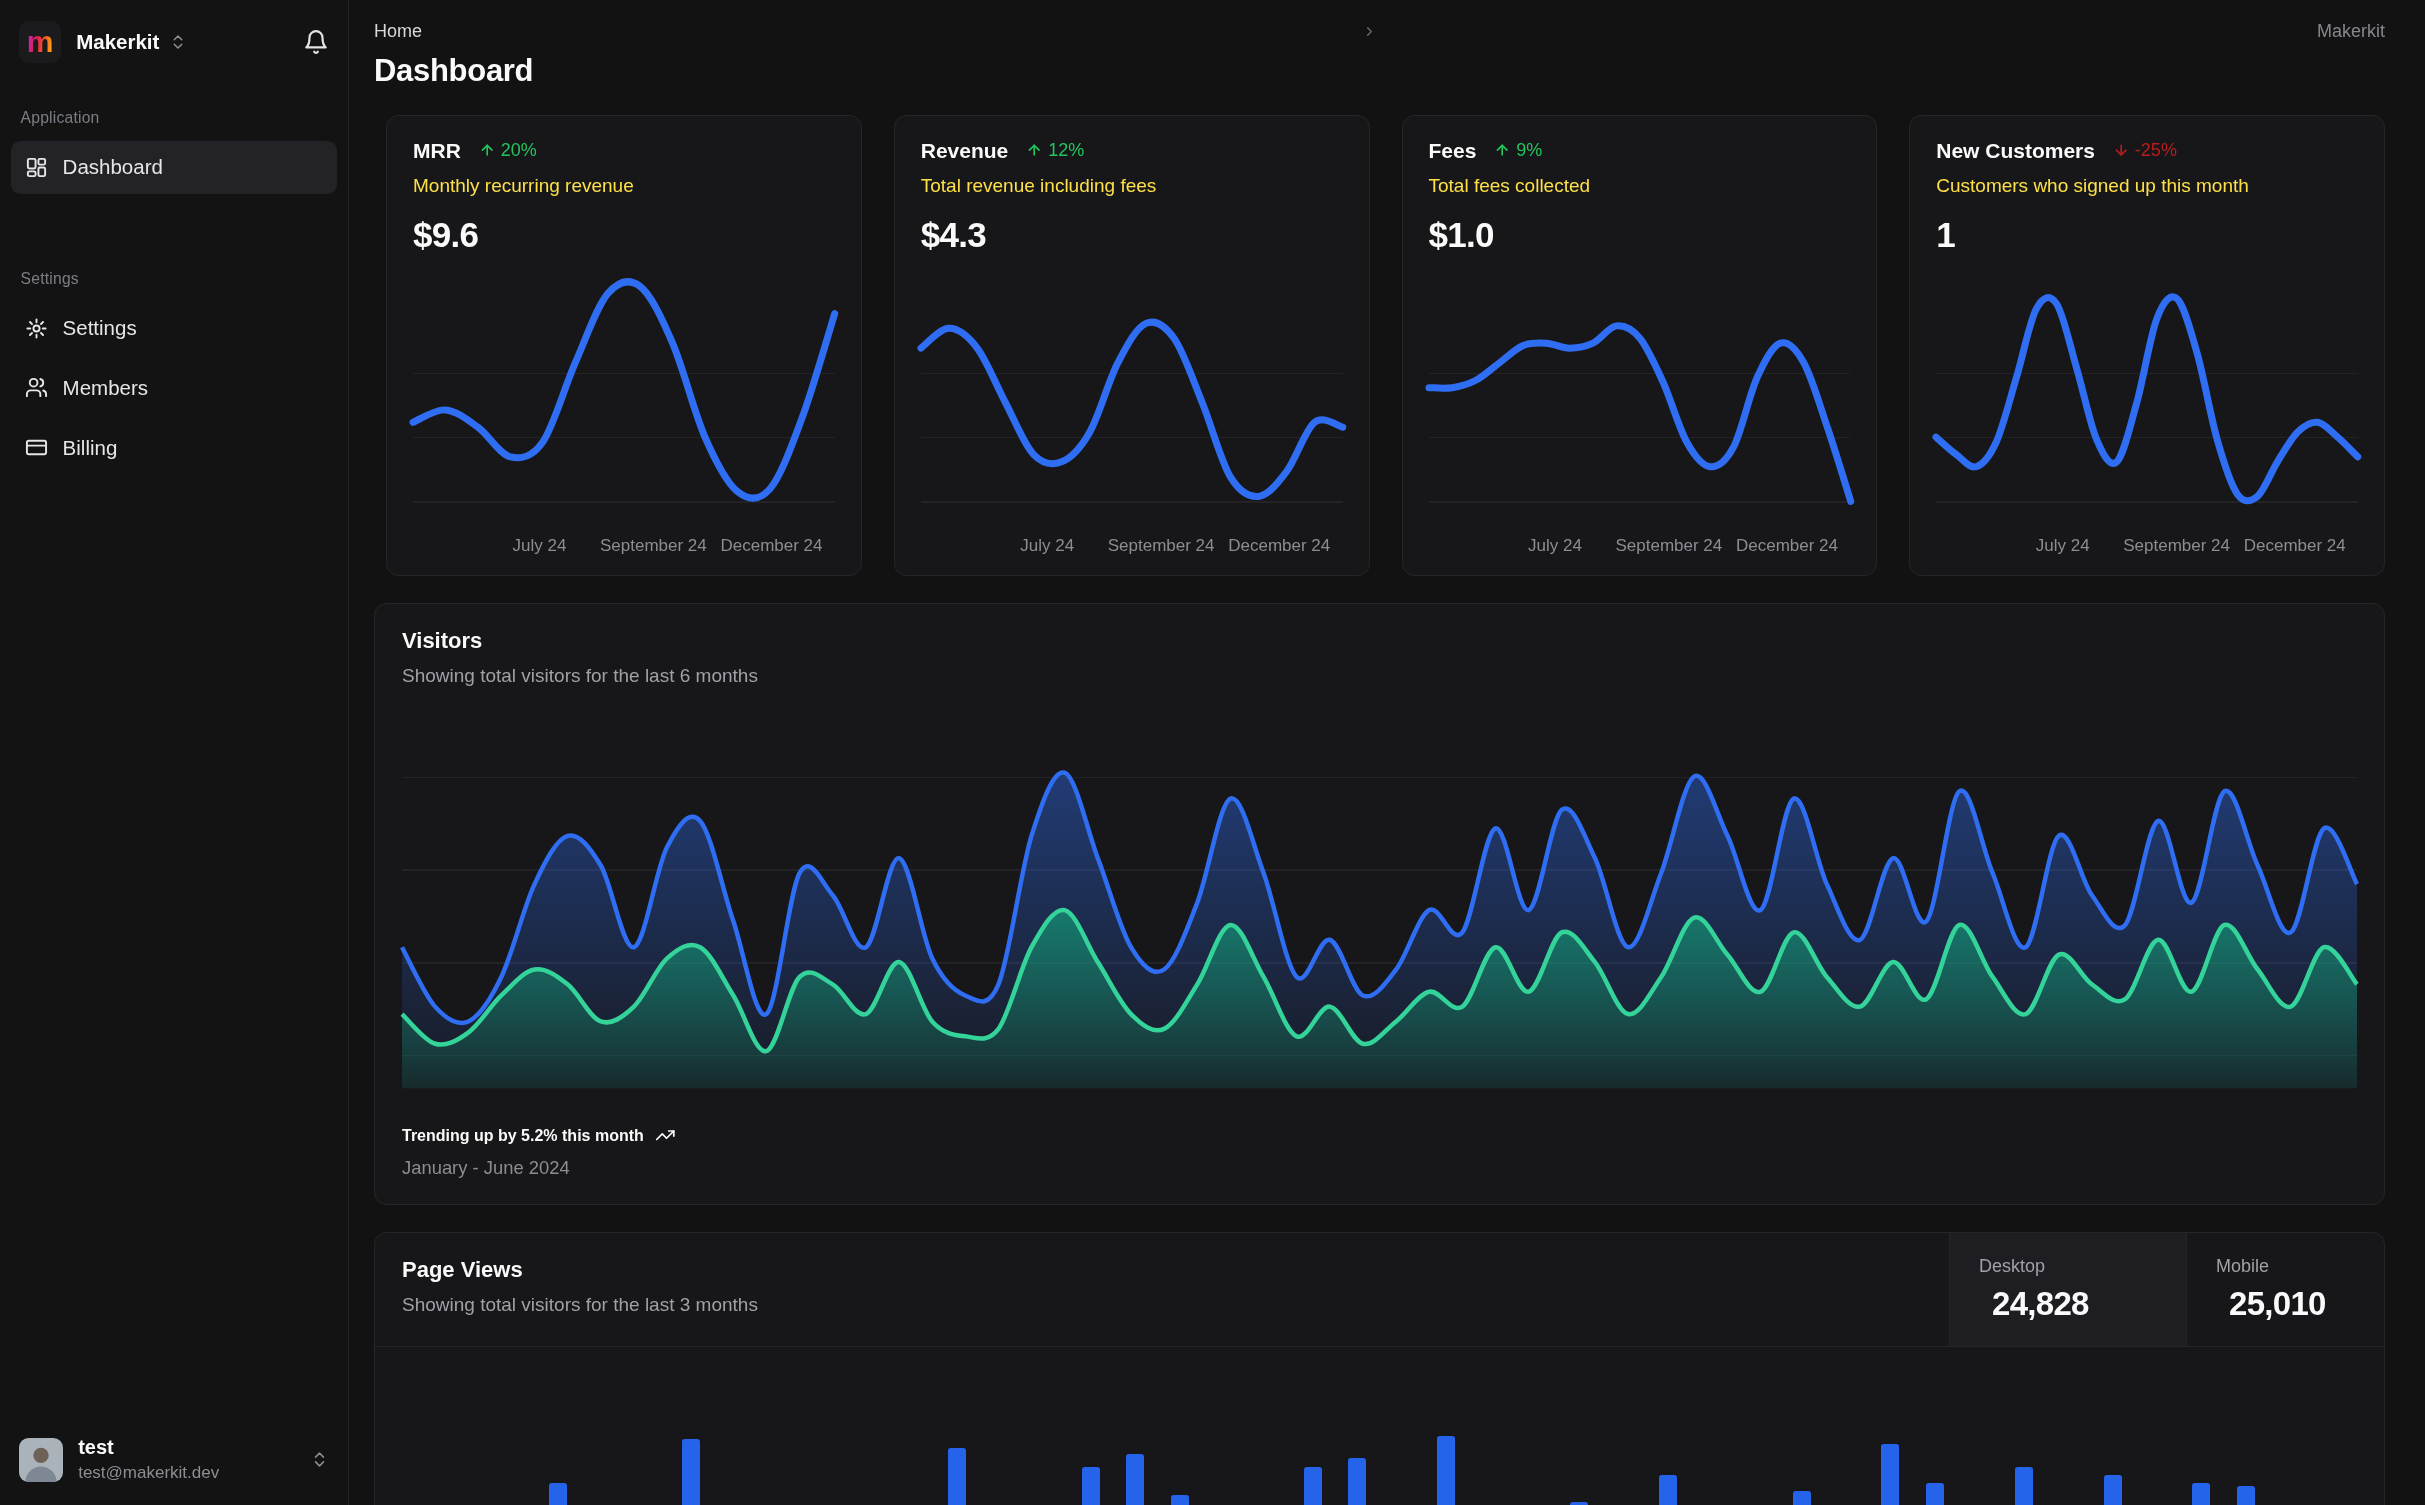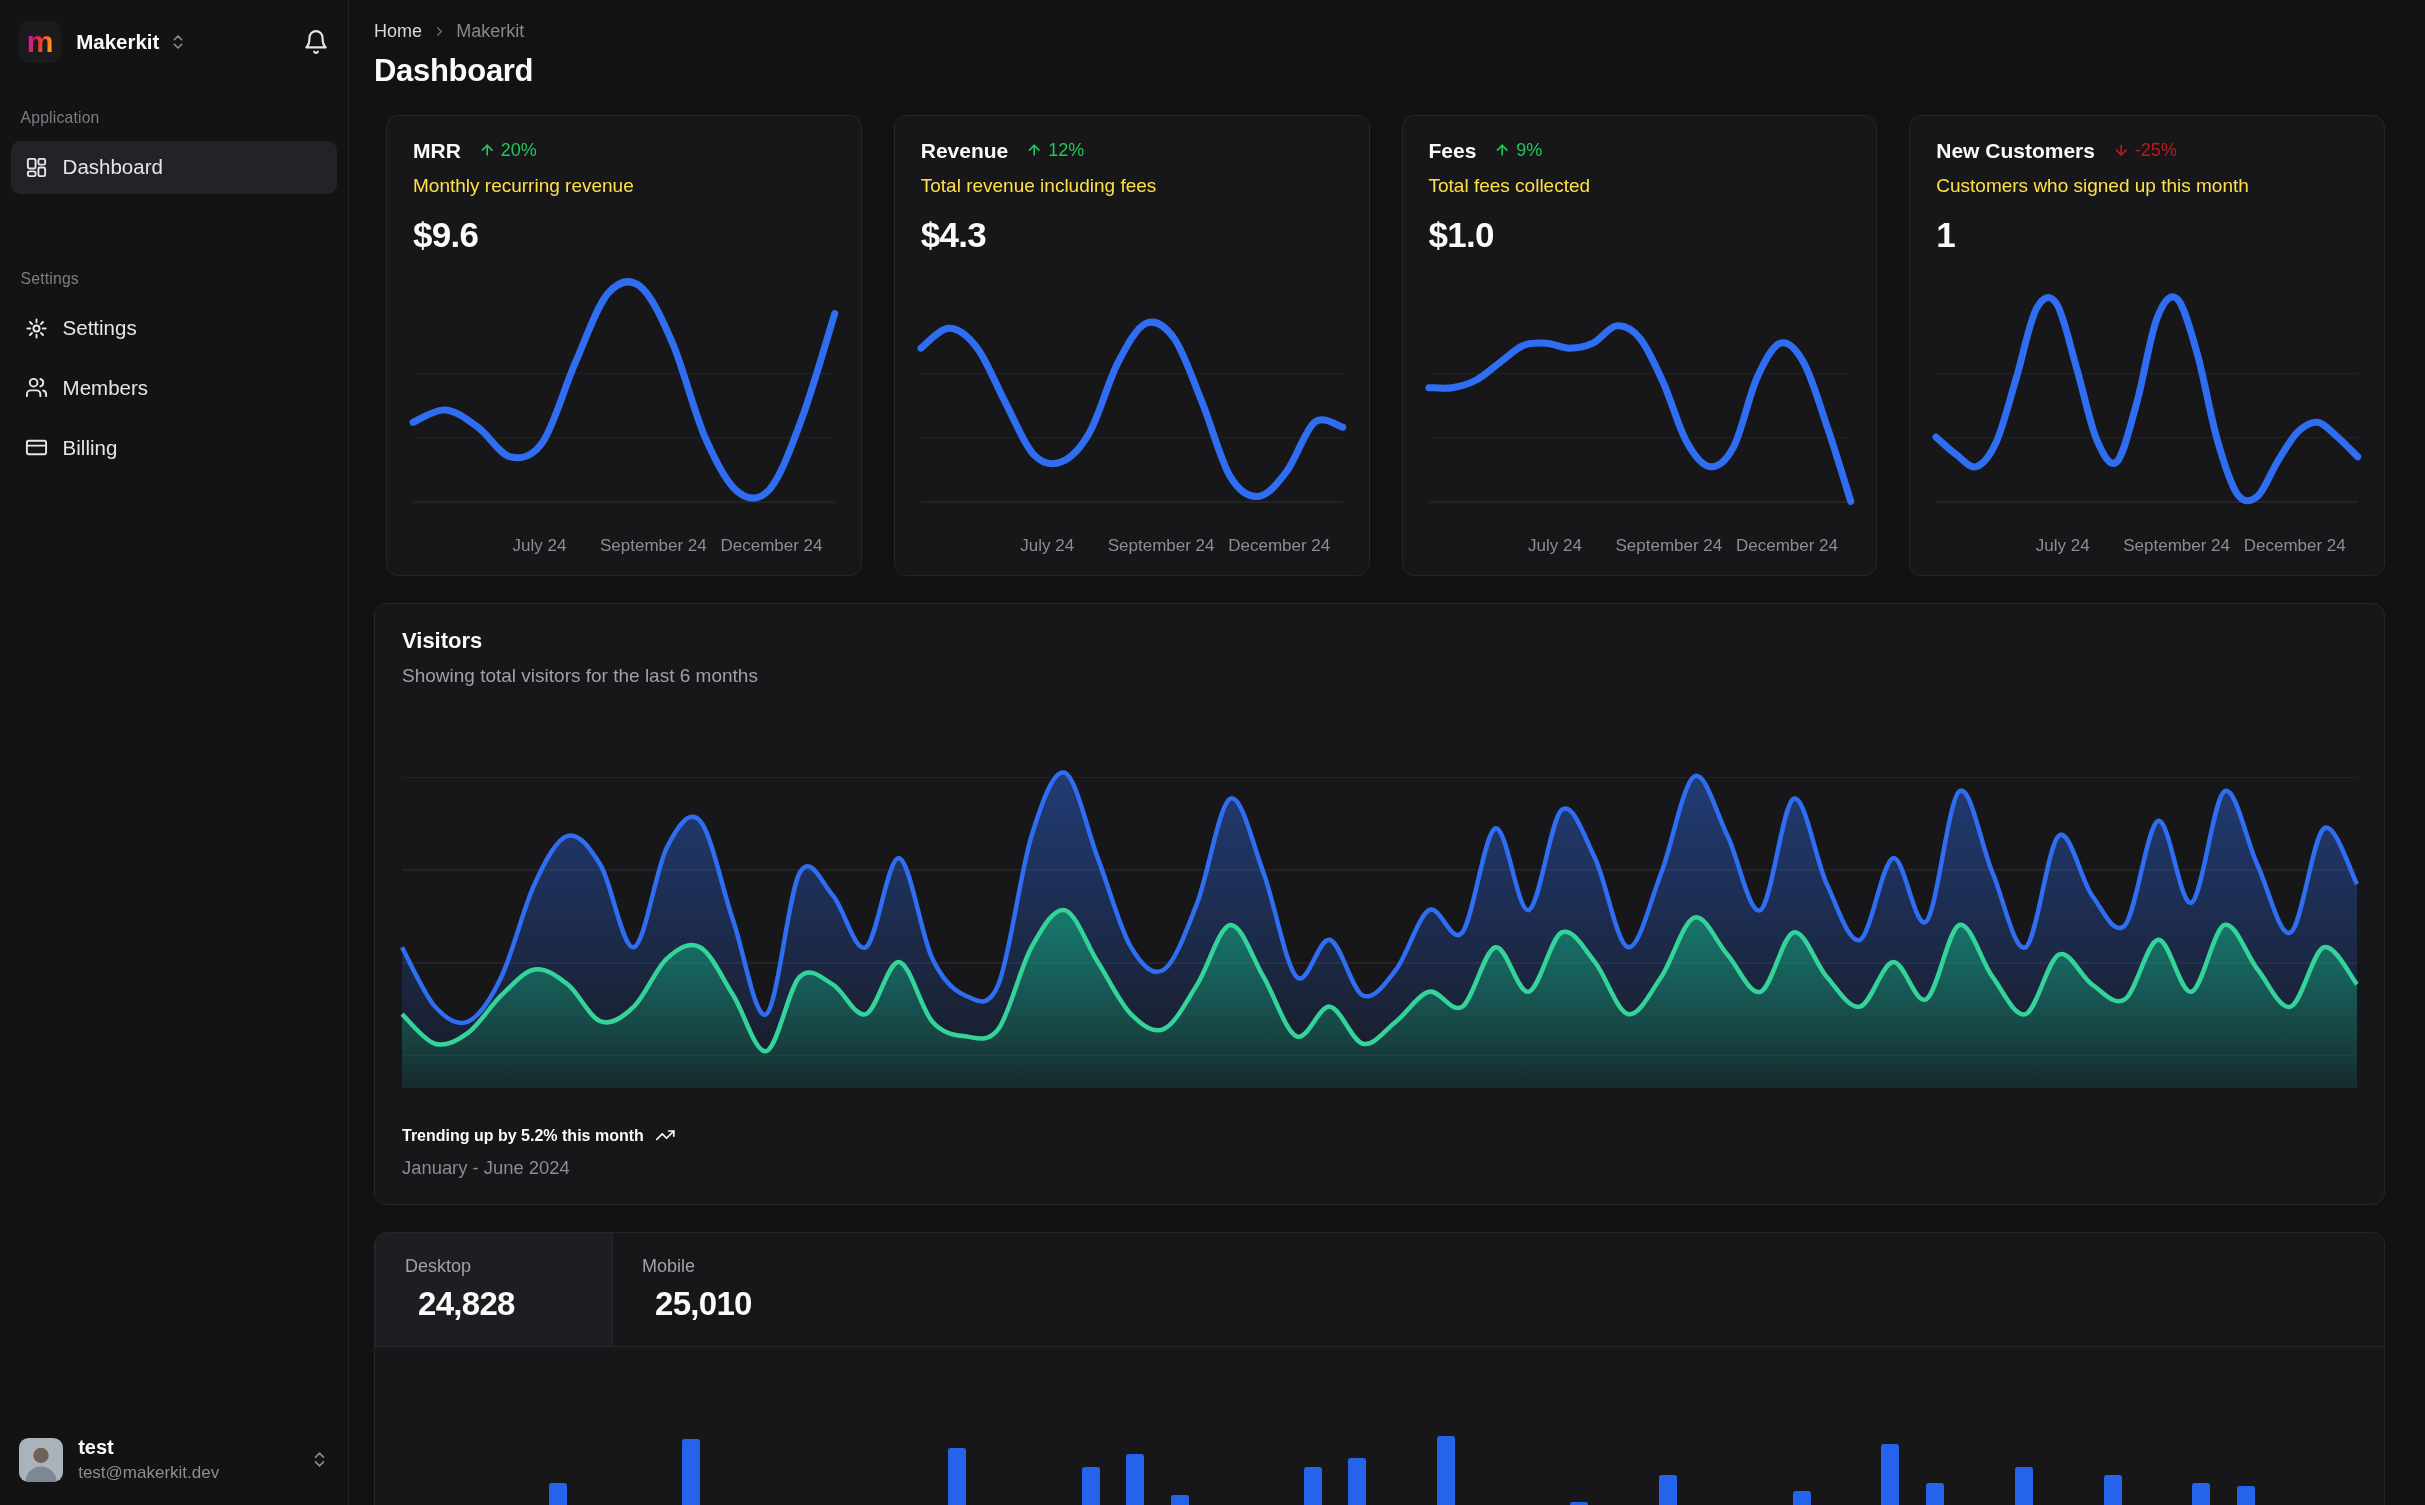--- a/index.html
+++ b/index.html
@@ -30,21 +30,21 @@
   .side-user { position:absolute; left:11px; right:11px; bottom:16.4px; display:flex;
     align-items:center; padding:5.5px 8.2px; border-radius:9.6px; cursor:pointer; }
   .avatar { width:44px; height:44px; border-radius:9.6px; overflow:hidden; flex:none; }
   .user-meta { margin-left:15px; }
   .user-name { font-size:20px; font-weight:600; }
   .user-email { font-size:17px; color:#8b8d93; margin-top:4.1px; }
   .user-chevrons { margin-left:auto; color:#8b8d93; }
 
   
   .main { margin-left:351px; padding:20.5px 41px 0 23px; }
-  .breadcrumb { display:flex; align-items:center; gap:9.6px; font-size:18px; }
+  .breadcrumb { display:flex; align-items:center; gap:9.6px; font-size:18px;justify-content:space-between; }
   .crumb-home { color:#d8d8dc; cursor:pointer; }
   .crumb-sep { color:#6b6d73; display:flex; }
   .crumb-current { color:#85878d; }
   .page-title { font-size:31px; font-weight:700; margin-top:11px; letter-spacing:-0.3px; }
 
   
   .stat-grid { display:grid; grid-template-columns:repeat(4,1fr); gap:32px; margin-top:26px;padding-left:12px; }
   .card { background:#17171a; border:1.4px solid #26262a; border-radius:12.3px; }
   .stat-card { height:461px; padding:23px 26px 13.6px; display:flex; flex-direction:column; }
   .stat-head { display:flex; align-items:center; gap:18px; }
@@ -337,20 +337,24 @@
             <polyline points="22 7 13.5 15.5 8.5 10.5 2 17"></polyline>
             <polyline points="16 7 22 7 22 13"></polyline>
           </svg>
       </div>
       <div class="trend-period">January - June 2024</div>
     </div>
   </section>
 
   <section class="card pv-card">
     <div class="pv-head">
+      <div class="pv-head-left">
+        <div class="card-title">Page Views</div>
+        <div class="card-sub">Showing total visitors for the last 3 months</div>
+      </div>
       <div class="pv-toggle active">
         <div class="pv-toggle-label">Desktop</div>
         <div class="pv-toggle-value">24,828</div>
       </div>
       <div class="pv-toggle">
         <div class="pv-toggle-label">Mobile</div>
         <div class="pv-toggle-value">25,010</div>
       </div>
     </div>
     <div class="bars-wrap">

